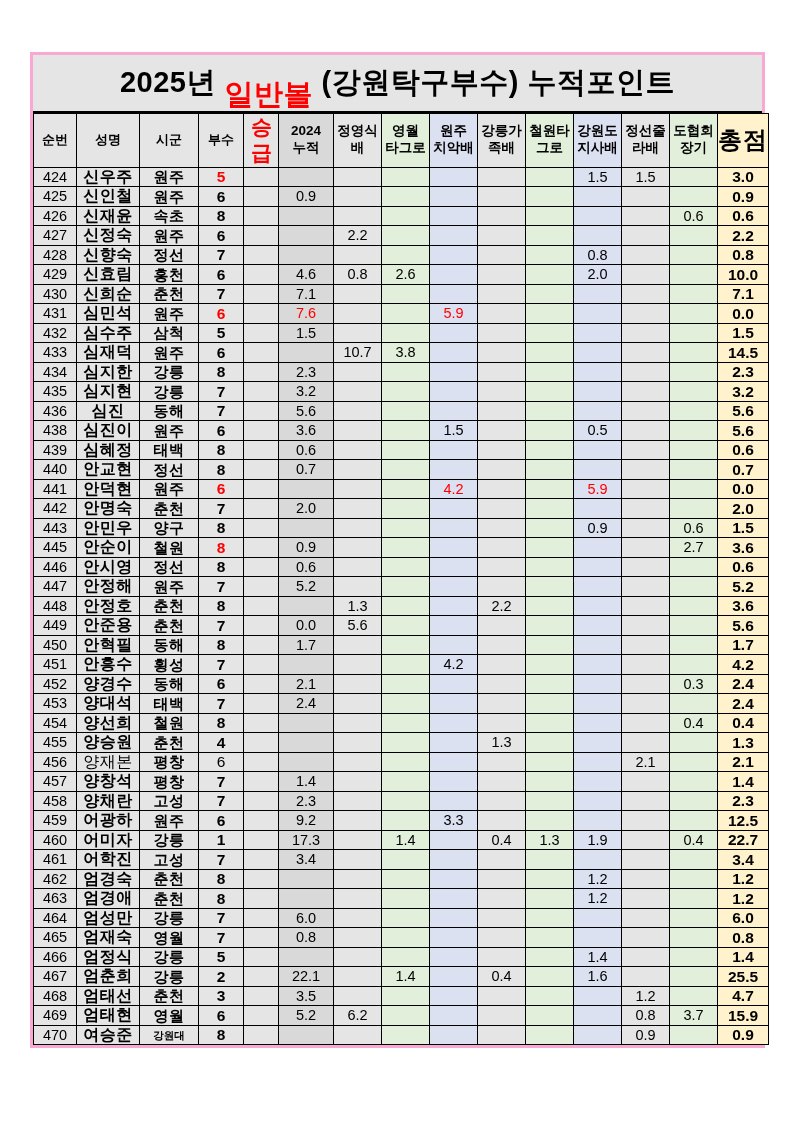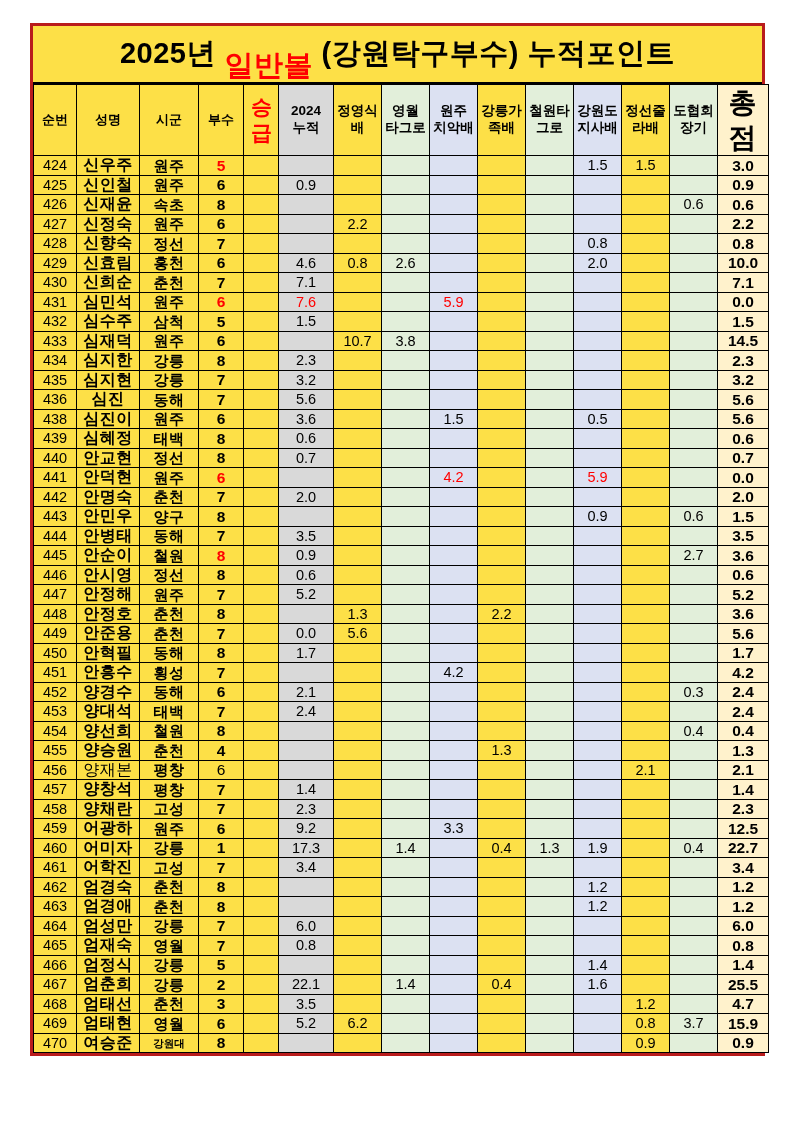--- a/index.html
+++ b/index.html
@@ -1,42 +1,42 @@
 <!DOCTYPE html>
 <html style="--red: #ff0000; --gray: #d9d9d9; --green: #e2efda; --blue: #dce1f2; --cream: #fff2cc; --border: #000000;"><head>
 <meta charset="utf-8">
 <style>
   html,body{margin:0;padding:0;background:#fff;}
   .page{
     position:relative;width:793px;height:1122px;background:#fff;overflow:hidden;
     font-family:"Liberation Sans","DejaVu Sans",sans-serif;color:#000;
   }
   .wrap{
-    position:absolute;left:30px;top:23px;width:735px;
-    border:3px solid #b91c1c;box-sizing:border-box;background:#fde047;
+    position:absolute;left:30px;top:52px;width:735px;
+    border:3px solid #f9a8d4;box-sizing:border-box;background:#e5e5e5;
   }
   .title{
     height:56px;border-bottom:2px solid #000;
     display:flex;align-items:center;justify-content:center;
     font-size:29px;font-weight:bold;letter-spacing:0.5px;
   }
   .title span{white-space:pre;}
   .title .hl{color:var(--red,#f00);margin-top:23px;}
   table{border-collapse:collapse;table-layout:fixed;width:100%;}
   th,td{
     border:1.5px solid #000;text-align:center;vertical-align:middle;
     padding:0;overflow:hidden;
   }
   thead th{
     height:44px;font-size:13.5px;line-height:1.25;white-space:pre-line;
     font-weight:bold;
   }
   thead th.h-big{font-size:13px;margin-left:9px;}
   thead th.h-sg{font-size:21px;color:var(--red,#f00);letter-spacing:-1px;}
-  thead th.h-total{font-size:28px;letter-spacing:1px;}
+  thead th.h-total{font-size:24px;letter-spacing:1px;}
   tbody td{height:18.5px;font-size:14.5px;line-height:1;}
   td.c-no{font-size:14.5px;}
   td.c-name{font-size:16px;font-weight:bold;letter-spacing:0.5px;}
   td.c-sigun{font-size:15px;font-weight:bold;letter-spacing:0.5px;}
   td.c-sigun.small{font-size:10.5px;letter-spacing:0;}
   td.c-busu{font-size:15.5px;font-weight:bold;}
   td.c-total{font-size:15.5px;font-weight:bold;text-align:center;}
   tr.light td.c-name, tr.light td.c-busu{font-weight:normal;}
   .bg-gray{background:var(--gray,#d9d9d9);}
   .bg-green{background:var(--green,#e2efda);}
@@ -418,37 +418,20 @@
             <td class="bg-green"></td>
             <td class="bg-blue"></td>
             <td class=""></td>
             <td class="bg-green"></td>
             <td class="bg-blue">0.9</td>
             <td class=""></td>
             <td class="bg-green">0.6</td>
             <td class="bg-cream c-total">1.5</td>
           </tr>
           <tr>
-            <td class="c-no">444</td>
-            <td class="c-name">안병태</td>
-            <td class="c-sigun">동해</td>
-            <td class="c-busu">7</td>
-            <td class=""></td>
-            <td class="bg-gray">3.5</td>
-            <td class=""></td>
-            <td class="bg-green"></td>
-            <td class="bg-blue"></td>
-            <td class=""></td>
-            <td class="bg-green"></td>
-            <td class="bg-blue"></td>
-            <td class=""></td>
-            <td class="bg-green"></td>
-            <td class="bg-cream c-total">3.5</td>
-          </tr>
-          <tr>
             <td class="c-no">445</td>
             <td class="c-name">안순이</td>
             <td class="c-sigun">철원</td>
             <td class="c-busu red">8</td>
             <td class=""></td>
             <td class="bg-gray">0.9</td>
             <td class=""></td>
             <td class="bg-green"></td>
             <td class="bg-blue"></td>
             <td class=""></td>

